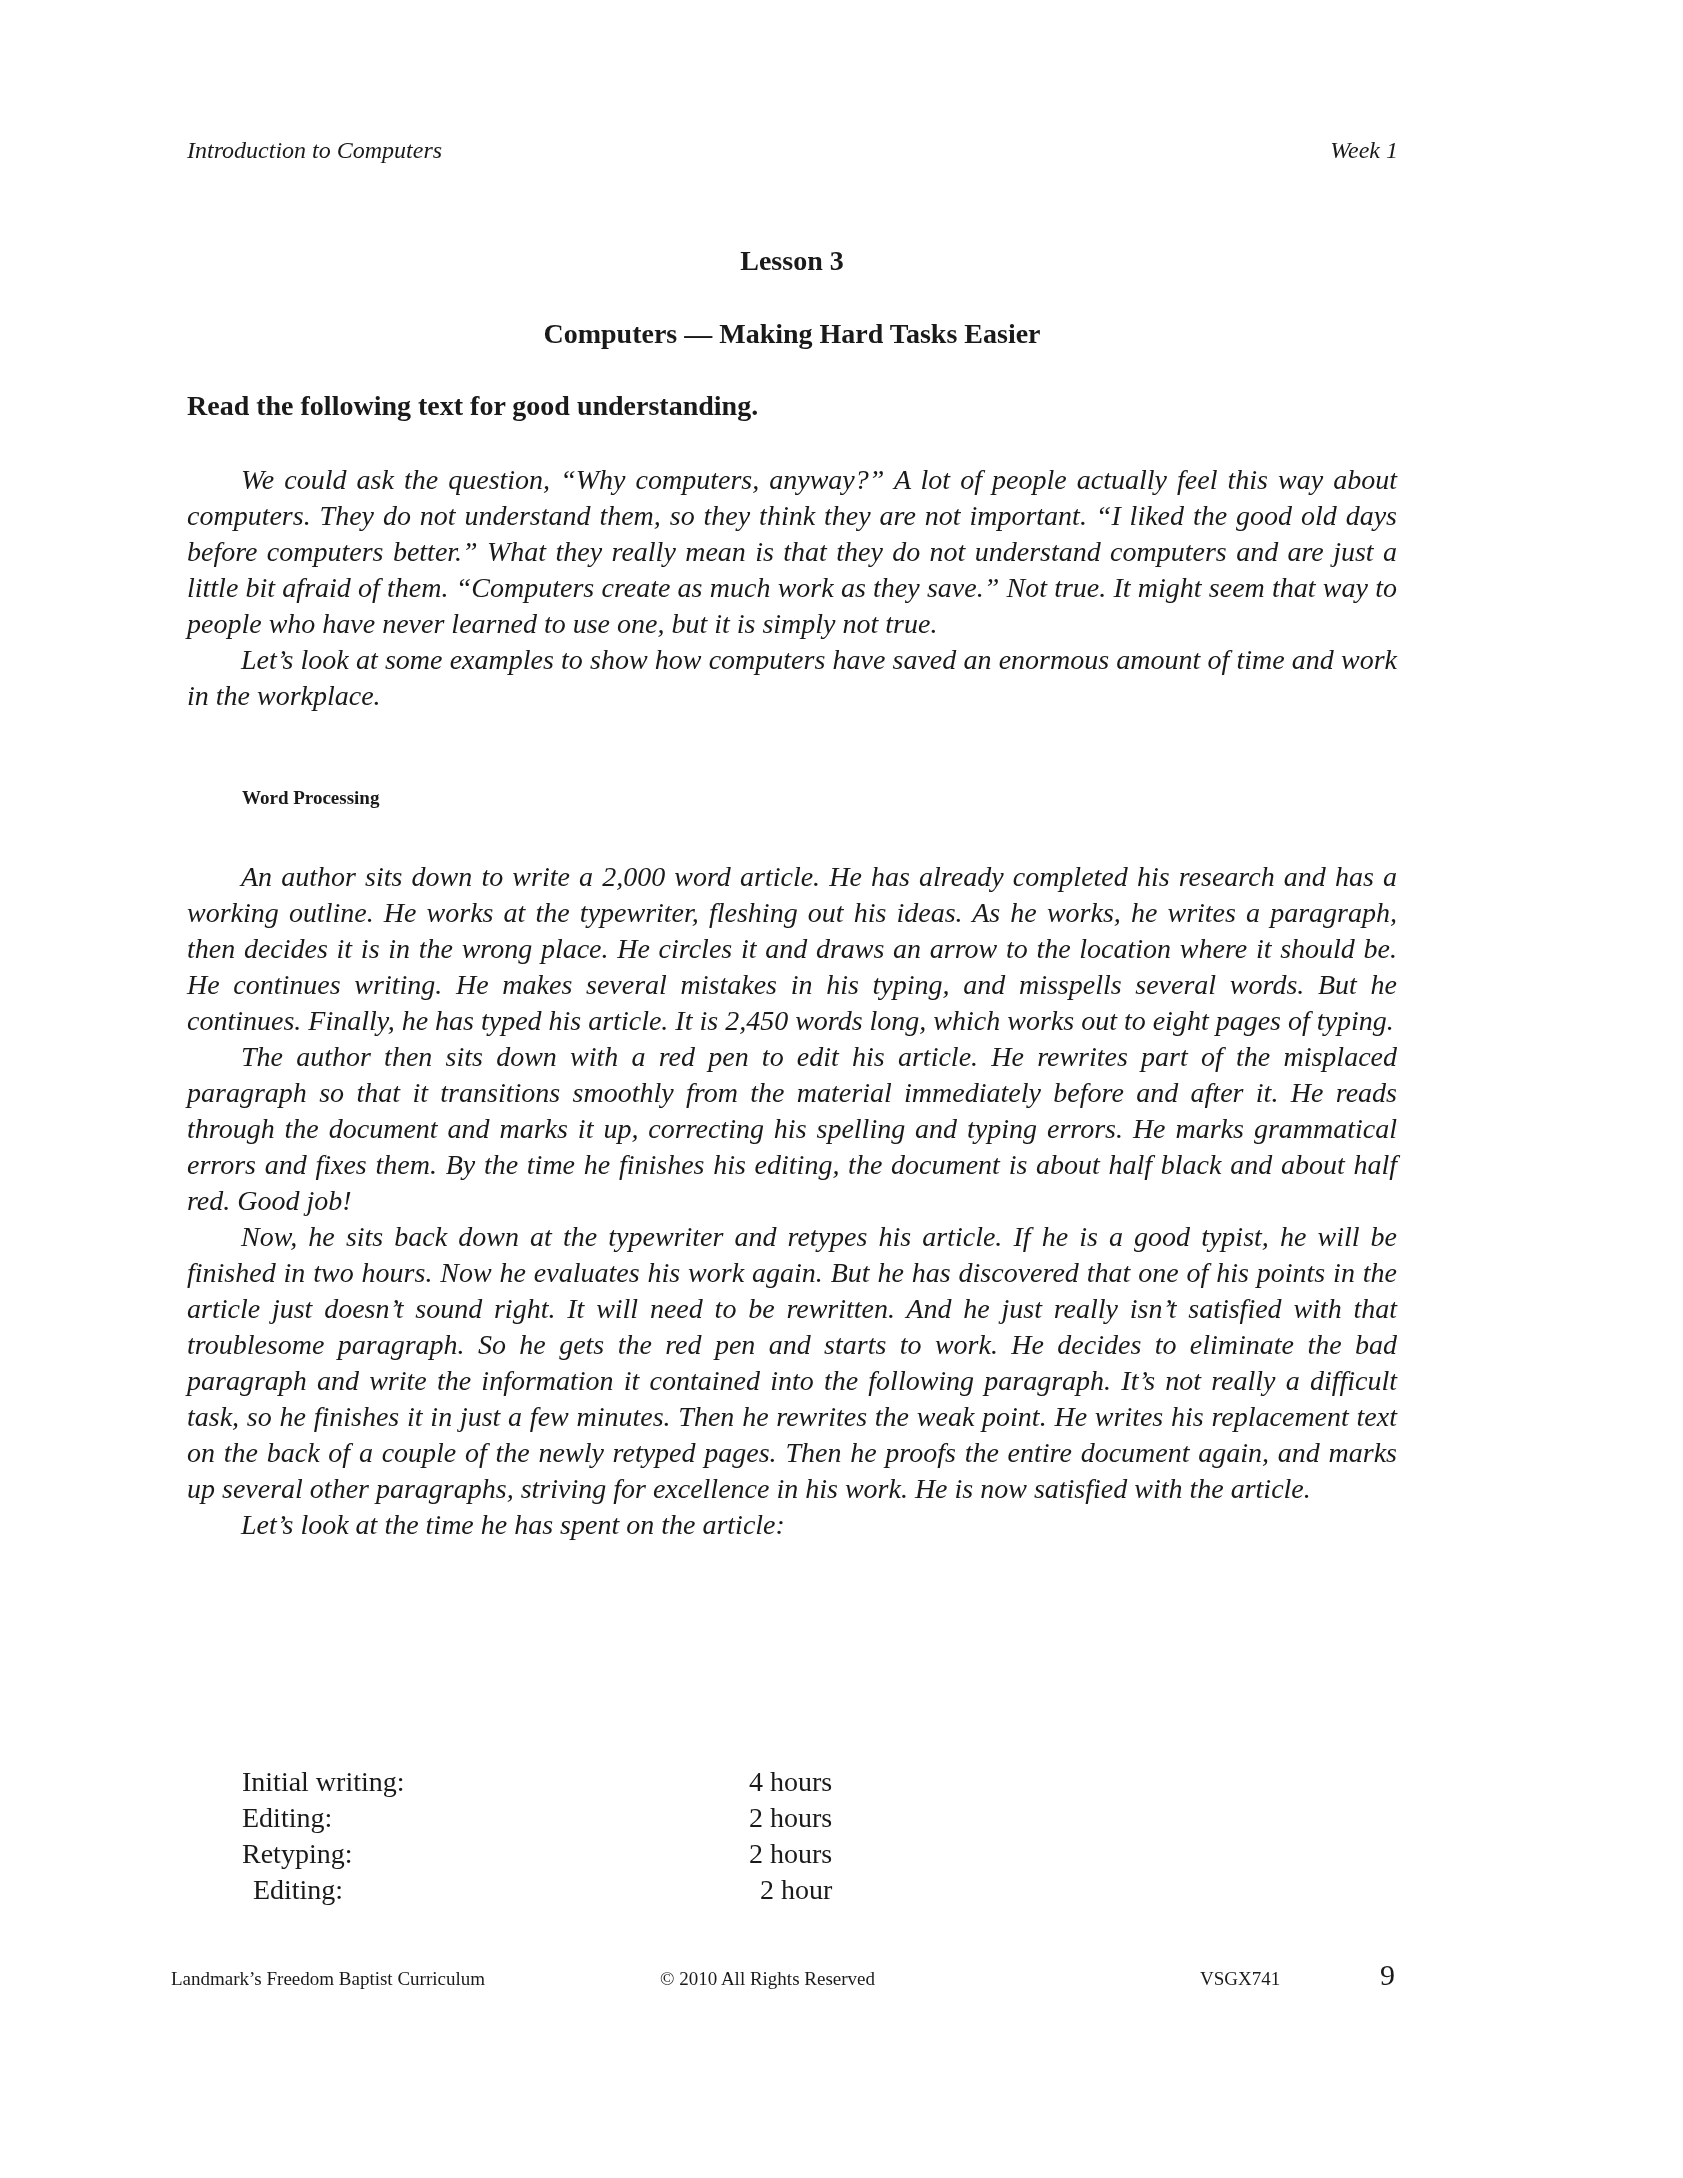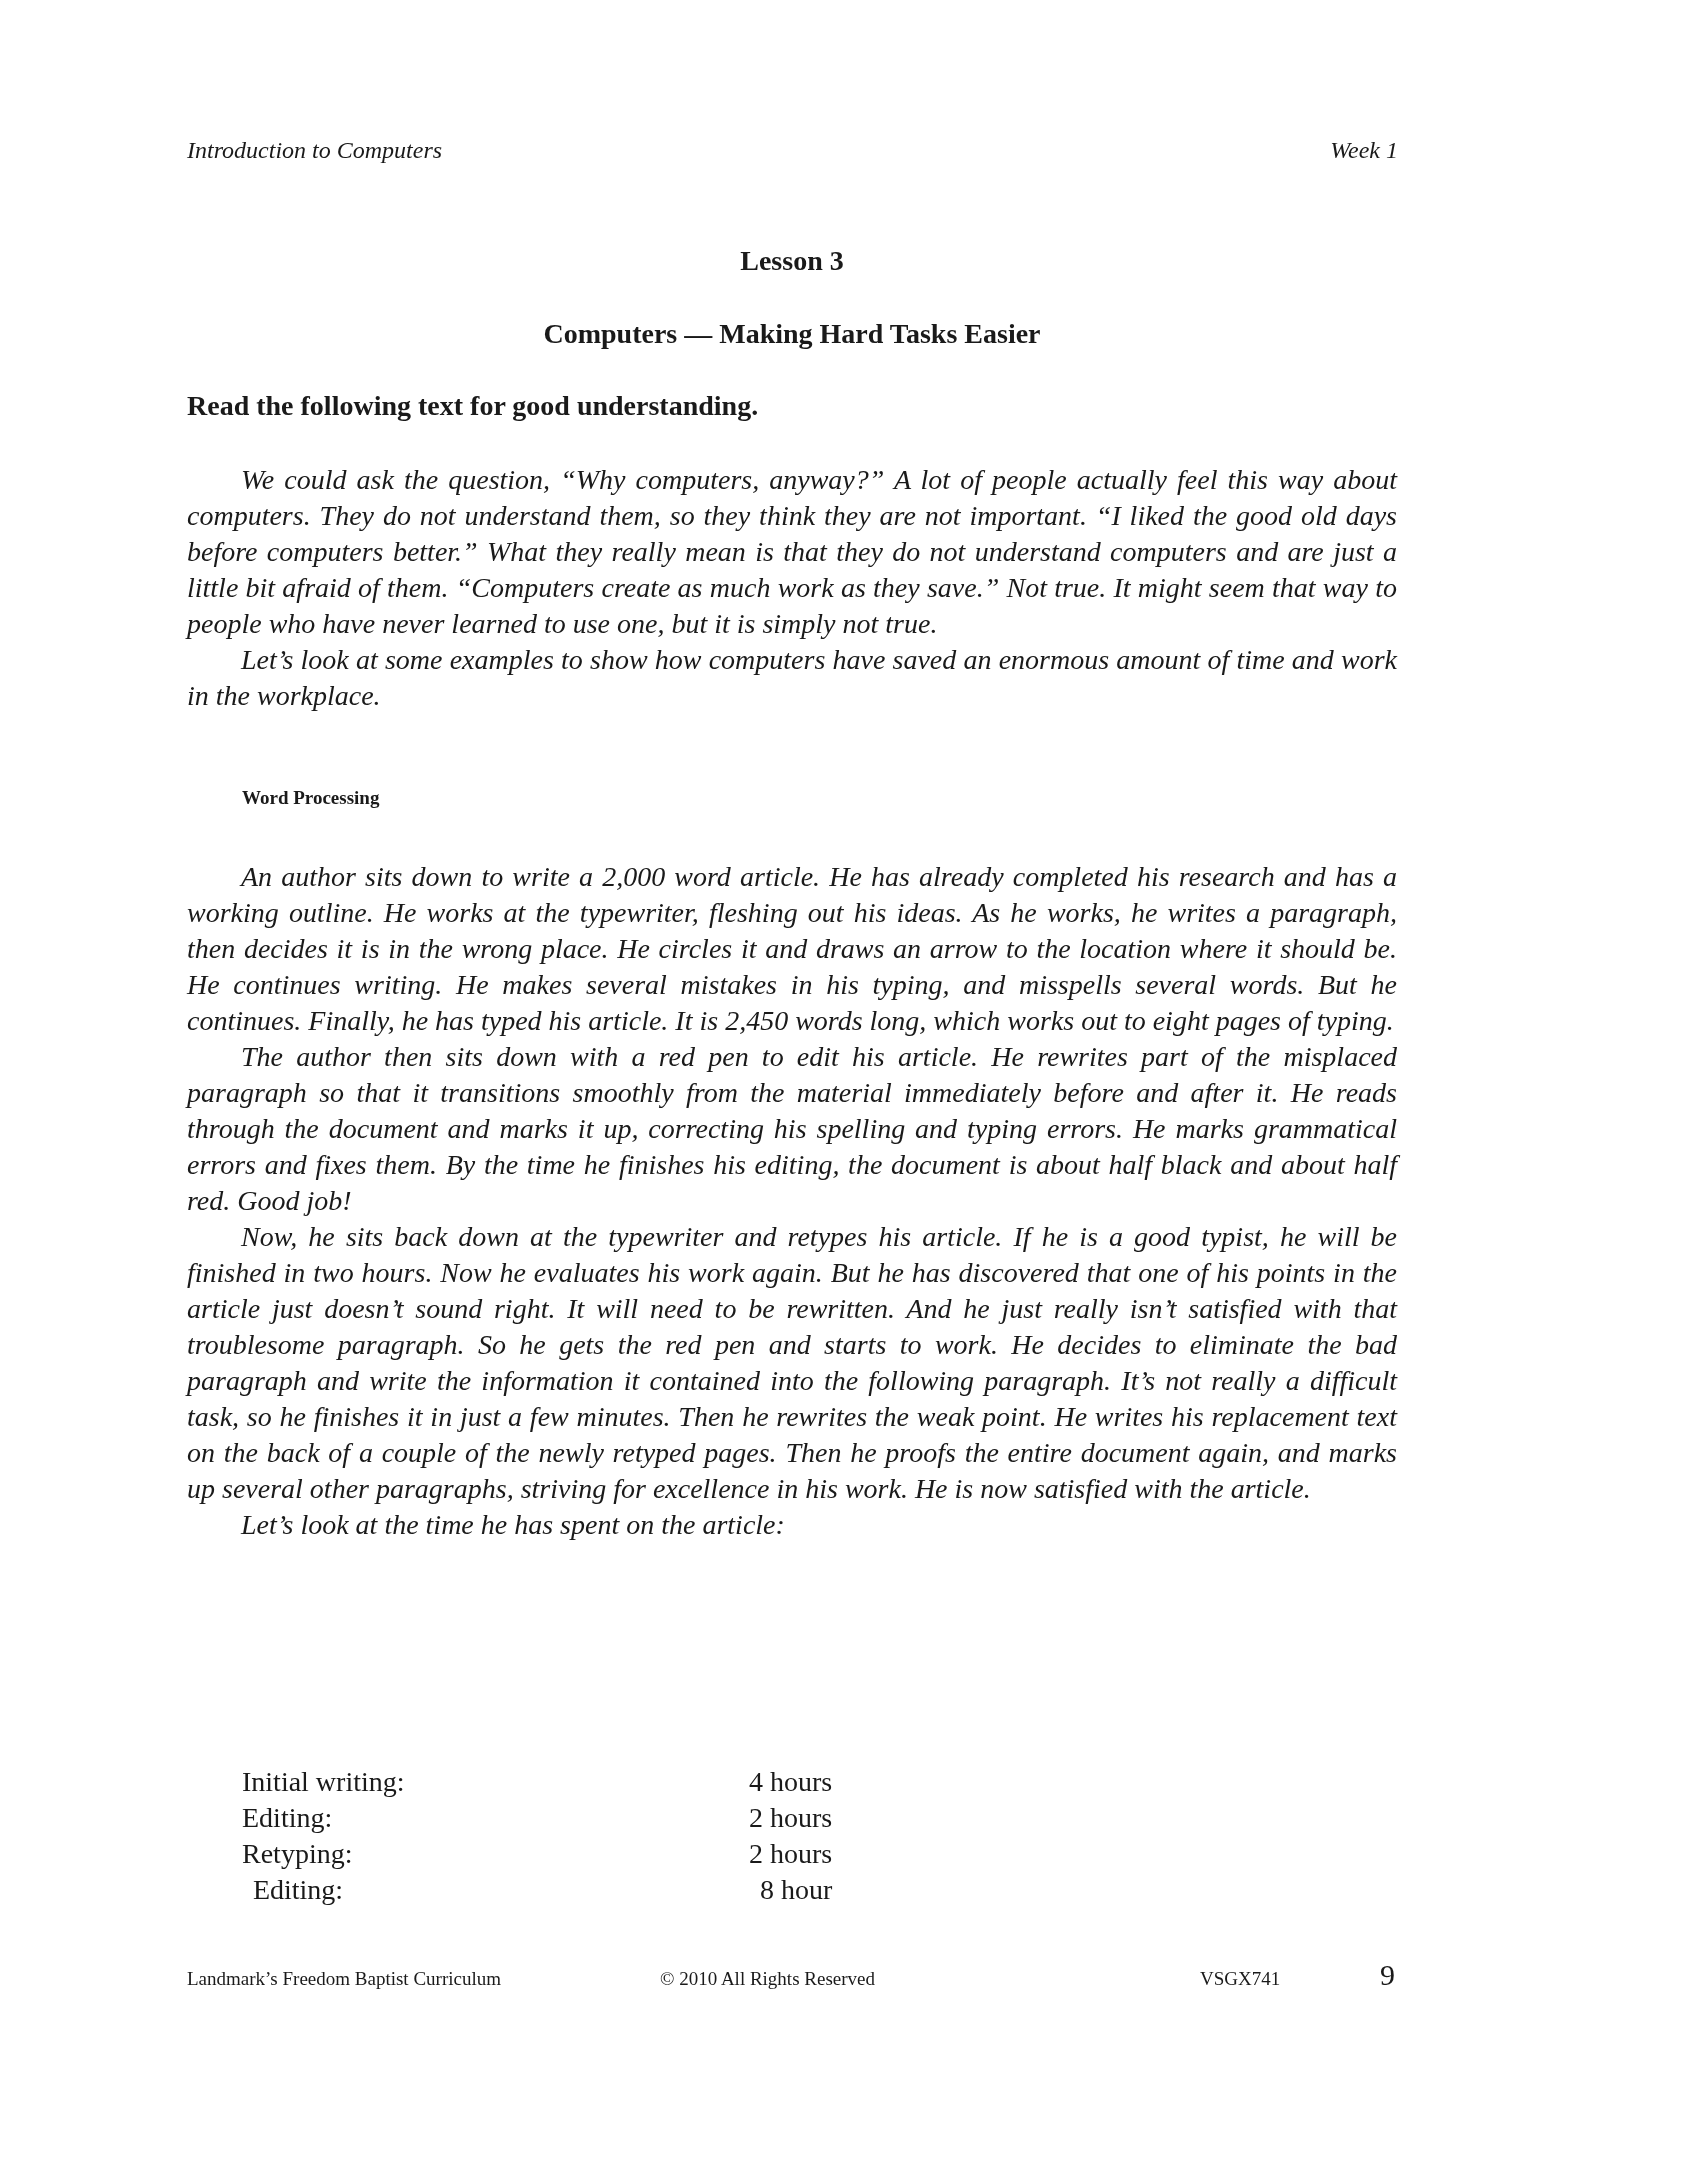--- a/index.html
+++ b/index.html
@@ -16,21 +16,21 @@
   .body-block { left: 187px; width: 1210px; font-size: 28px; line-height: 36px; text-align: justify; font-style: italic; }
   .body-block p { margin: 0; text-indent: 54px; }
   .block1 { top: 462px; }
   .section-head { top: 787px; left: 242px; font-weight: bold; font-size: 19px; }
   .block2 { top: 859px; }
   .time-table { top: 1764px; left: 242px; font-size: 28px; line-height: 36px; }
   .time-row { display: flex; justify-content: flex-end; }
   .time-label { width: 507px; }
   .time-value { }
   .footer { top: 1968px; font-size: 19px; }
-  .f-left { left: 187px; font-family: Liberation Serif, serif; }
+  .f-left { left: 171px; font-family: Liberation Serif, serif; }
   .f-center { left: 660px; }
   .f-code { left: 1200px; }
   .f-page { left: 1380px; top: 1958px; font-size: 30px; }
 </style>
 </head>
 <body>
 
 <div class="abs running-head rh-left">Introduction to Computers</div>
 <div class="abs running-head rh-right">Week 1</div>
 
@@ -60,21 +60,21 @@
   <div class="time-row">
     <span class="time-label">Editing:</span>
     <span class="time-value">2 hours</span>
   </div>
   <div class="time-row">
     <span class="time-label">Retyping:</span>
     <span class="time-value">2 hours</span>
   </div>
   <div class="time-row">
     <span class="time-label">Editing:</span>
-    <span class="time-value">8 hour</span>
+    <span class="time-value">2 hour</span>
   </div>
 </div>
 
 <div class="abs footer f-left">Landmark’s Freedom Baptist Curriculum</div>
 <div class="abs footer f-center">© 2010 All Rights Reserved</div>
 <div class="abs footer f-code">VSGX741</div>
 <div class="abs footer f-page">9</div>
 
 
 </body></html>

